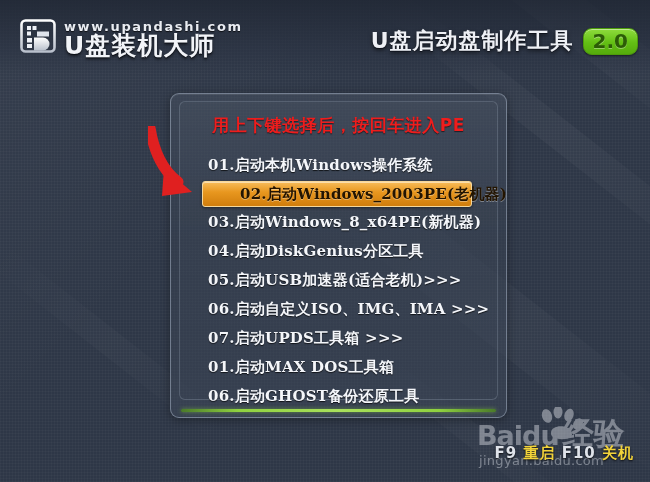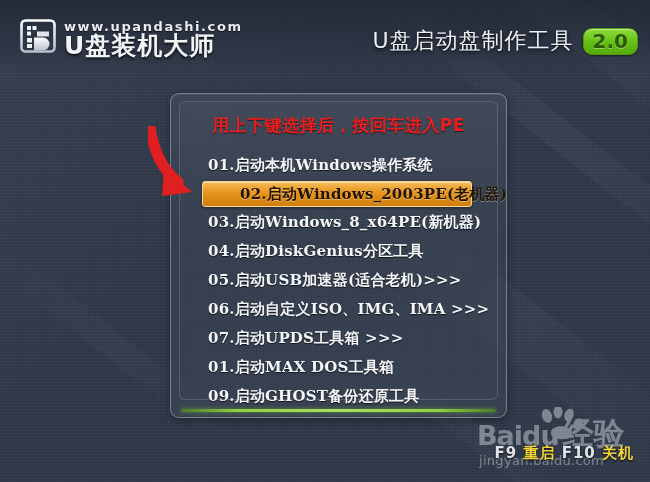--- a/index.html
+++ b/index.html
@@ -58,21 +58,21 @@
   #brand-url {
     font-family:"DejaVu Sans", sans-serif;
     font-size:13px; font-weight:bold; color:#e9ecf2;
     letter-spacing:1.6px; margin-top:5px;
     text-shadow:0 1px 1px rgba(0,0,0,.7);
   }
 
   #product { position:absolute; right:12px; top:26px; display:flex; align-items:center; }
   #product-title {
     font-family:"DejaVu Sans", sans-serif;
-    font-size:22px; font-weight:normal; color:#eef0f5;
+    font-size:22px; font-weight:bold; color:#eef0f5;
     letter-spacing:1px;
     text-shadow:0 1px 0 #10141d, 0 2px 4px rgba(0,0,0,.65);
   }
   #version-badge {
     margin-left:9px;
     background:linear-gradient(180deg,#8fdc3d 0%, #63bf14 55%, #55ab0c 100%);
     border:1px solid #4d9c0a;
     border-radius:9px;
     padding:2px 9px 3px 9px;
     font-family:"DejaVu Sans", sans-serif;
@@ -254,21 +254,21 @@
         <div class="menu-row">
           <span class="menu-label">06.启动自定义ISO、IMG、IMA &gt;&gt;&gt;</span>
         </div>
         <div class="menu-row">
           <span class="menu-label">07.启动UPDS工具箱 &gt;&gt;&gt;</span>
         </div>
         <div class="menu-row">
           <span class="menu-label">01.启动MAX DOS工具箱</span>
         </div>
         <div class="menu-row">
-          <span class="menu-label">09.启动GHOST备份还原工具</span>
+          <span class="menu-label">06.启动GHOST备份还原工具</span>
         </div>
       </div>
 
     <div id="green-bar"></div>
   </div>
 
   <svg id="arrow" viewBox="0 0 96 84">
     <path d="M2 2 C 6 26, 14 44, 30 56" stroke="#e02020" stroke-width="11" fill="none" stroke-linecap="round"></path>
     <path d="M16 42 L 44 66 L 14 70 Z" fill="#e02020"></path>
   </svg>

